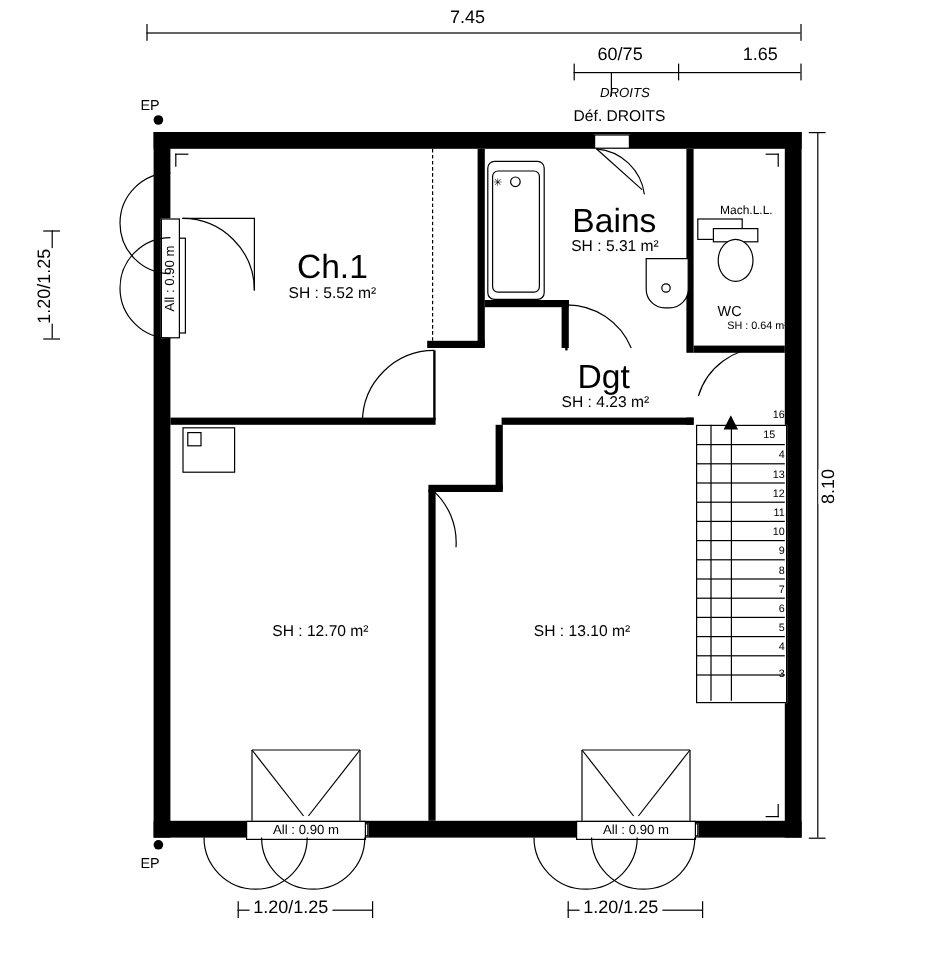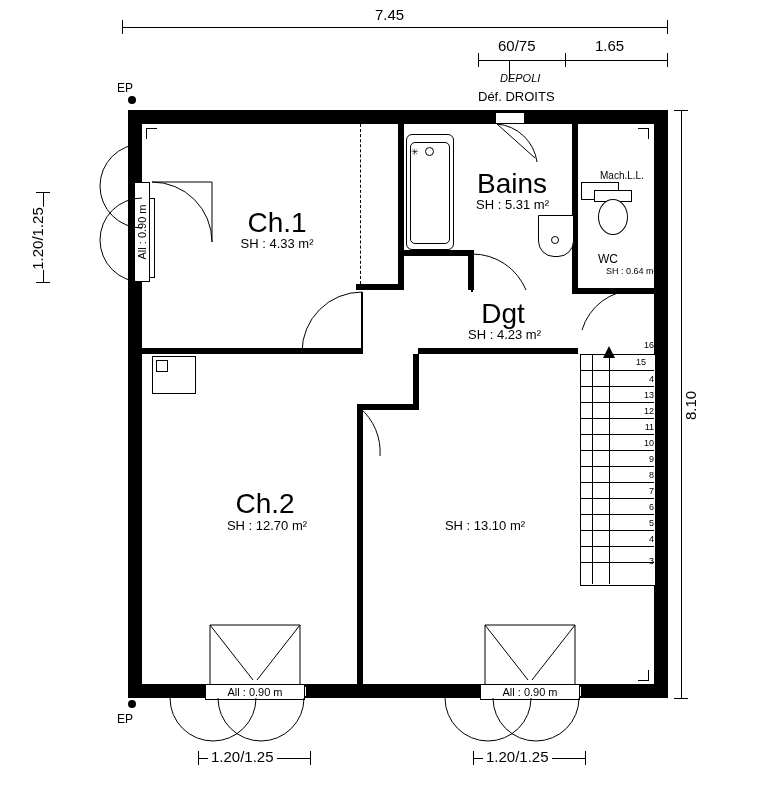--- a/index.html
+++ b/index.html
@@ -186,25 +186,25 @@
   <div class="dimline-h" style="left:122px; top:27px; width:545px;"></div>
   <div class="tick" style="left:122px; top:20px;"></div>
   <div class="tick" style="left:667px; top:20px;"></div>
   <div class="dimtext" style="left:372px; top:6px;">7.45</div>
 
   <div class="dimline-h" style="left:478px; top:60px; width:189px;"></div>
   <div class="tick" style="left:478px; top:53px;"></div>
   <div class="tick" style="left:565px; top:53px;"></div>
   <div class="tick" style="left:667px; top:53px;"></div>
   <div class="dimtext" style="left:495px; top:37px;">60/75</div>
-  <div class="dimtext" style="left:592px; top:37px;">1.65</div>
+  <div class="dimtext" style="left:616px; top:37px;">1.65</div>
 
   <div class="dimline-v" style="left:509px; top:60px; height:20px;"></div>
 
-  <div class="italic-label" style="left:500px; top:72px;">DEPOLI</div>
+  <div class="italic-label" style="left:500px; top:72px;">DROITS</div>
   <div class="small-label" style="left:478px; top:89px; font-size:13px;">Déf. DROITS</div>
   <div class="small-label" style="left:509px; top:110px; font-size:13px;">: 1.40</div>
 
   <div class="dimline-v" style="left:681px; top:110px; height:588px;"></div>
   <div class="tick-h" style="left:674px; top:110px;"></div>
   <div class="tick-h" style="left:674px; top:698px;"></div>
   <div class="dimtext-v" style="left:676px; top:397px; transform: rotate(-90deg);">8.10</div>
 
   <div class="dimline-v" style="left:43px; top:192px; height:90px;"></div>
   <div class="tick-h" style="left:36px; top:192px;"></div>
@@ -244,23 +244,22 @@
 
   <div class="wall-thin" style="left:572px; top:348px; width:6px; height:6px;"></div>
 
   <div class="wall-thin" style="left:357px; top:404px; width:62px; height:6px;"></div>
 
   <div class="wall-thin" style="left:413px; top:354px; width:6px; height:54px;"></div>
 
   <div class="dashed-v" style="left:360px; top:124px; height:160px;"></div>
 
   <div class="room-name" style="left:232px; top:207px; width:90px;">Ch.1</div>
-  <div class="room-area" style="left:212px; top:236px; width:130px;">SH : 4.33 m²</div>
-
-  <div class="room-name" style="left:220px; top:488px; width:90px;">Ch.2</div>
+  <div class="room-area" style="left:212px; top:236px; width:130px;">SH : 5.52 m²</div>
+
   <div class="room-area" style="left:197px; top:518px; width:140px;">SH : 12.70 m²</div>
 
   <div class="room-area" style="left:415px; top:518px; width:140px;">SH : 13.10 m²</div>
 
   <div class="room-name" style="left:467px; top:168px; width:90px;">Bains</div>
   <div class="room-area" style="left:455px; top:197px; width:115px;">SH : 5.31 m²</div>
 
   <div class="room-name" style="left:468px; top:298px; width:70px;">Dgt</div>
   <div class="room-area" style="left:447px; top:327px; width:115px;">SH : 4.23 m²</div>
 

